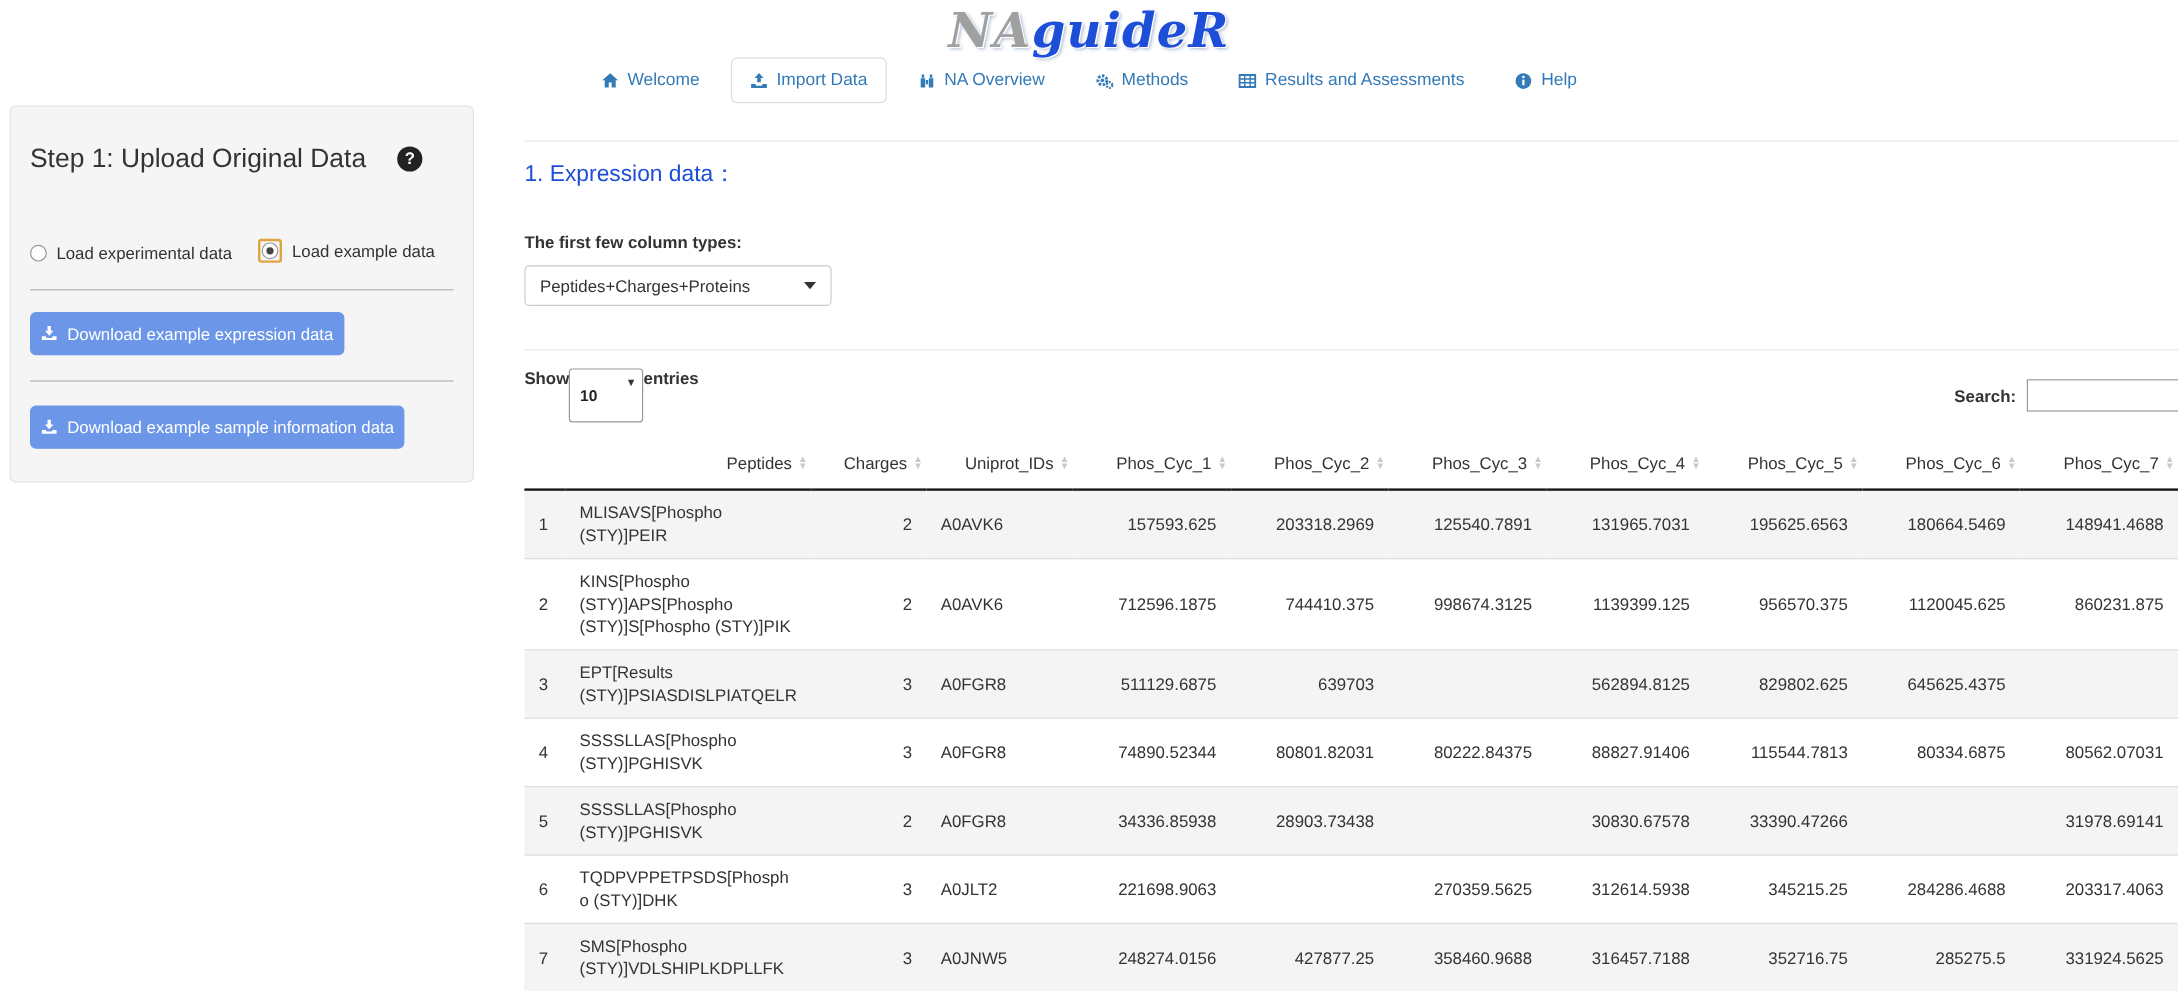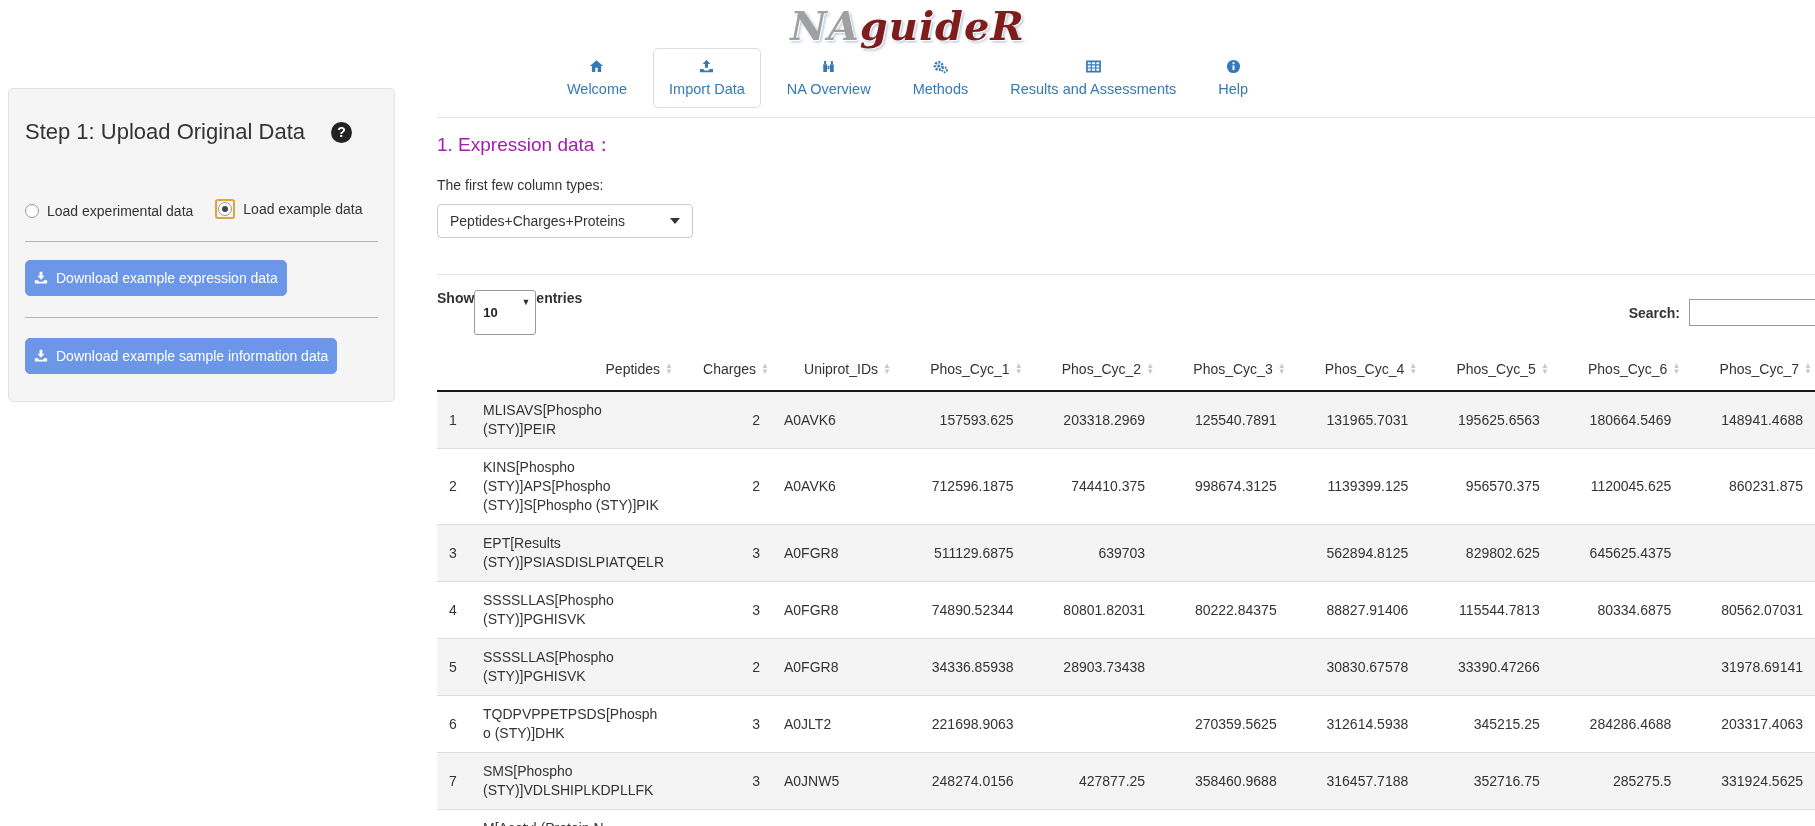--- a/index.html
+++ b/index.html
@@ -8,28 +8,28 @@
     position: relative; width: 1815px; height: 826px; overflow: hidden;
     background: #fff; font-family: "Liberation Sans", sans-serif;
     font-size: 14px; color: #333;
   }
 
   
   .logo { position: absolute; top: 2px; left: 0; right: 0; text-align: center;
           font-family: "DejaVu Serif", serif; font-style: italic; font-weight: bold;
           font-size: 40px; letter-spacing: 1px; }
   .logo .logo-na { color: #a0a0a0; text-shadow: 1px 1px 0 #fff, 2px 2px 3px rgba(100,130,170,.55); }
-  .logo .logo-guider { color: #7f1d1d; text-shadow: 1px 1px 0 #fff, 2px 2px 3px rgba(100,130,170,.55); margin-top: 12px; }
+  .logo .logo-guider { color: #1d4ed8; text-shadow: 1px 1px 0 #fff, 2px 2px 3px rgba(100,130,170,.55); margin-top: 12px; }
 
   
   .navbar { position: absolute; top: 48px; left: 0; right: 0;
             display: flex; justify-content: center; align-items: flex-start; }
   .nav-item { display: inline-flex; align-items: center; gap: 7px; color: #337ab7;
               padding: 10px 15px; margin: 0 5px; cursor: pointer; font-size: 14.5px;
-              text-decoration: none; border: 1px solid transparent; border-radius: 5px; flex-direction: column; }
+              text-decoration: none; border: 1px solid transparent; border-radius: 5px; }
   .nav-item.active { border-color: #ddd; background: #fff; }
   .nav-ic { display: inline-flex; width: 15px; height: 15px; }
   .nav-ic svg { width: 15px; height: 15px; fill: currentColor; }
 
   
   .sidebar { position: absolute; left: 8px; top: 88px; width: 387px;
              background: #f5f5f5; border: 1px solid #e3e3e3; border-radius: 5px;
              padding: 30px 16px 27px 16px; }
   .sidebar-title { font-size: 22px; color: #333; display: flex; align-items: center; gap: 26px; }
   .q-icon { display: inline-flex; width: 21px; height: 21px; border-radius: 50%;
@@ -46,22 +46,22 @@
   .side-hr.second { margin: 21px 0 20px 0; }
   .dl-btn { display: inline-flex; align-items: center; gap: 8px;
             background: #6c96e8; border: 1px solid #6c96e8; color: #fff;
             font-size: 14px; font-family: inherit; border-radius: 5px;
             padding: 9px 8px; cursor: pointer; }
   .dl-btn svg { width: 14px; height: 14px; fill: #fff; }
 
   
   .main { position: absolute; left: 437px; top: 117px; width: 1378px;
           border-top: 1px solid #e7e7e7; }
-  .section-title { font-size: 19px; font-weight: 400; color: #a21caf; margin: 14px 0 19px 0; }
-  .col-types-label { font-weight: normal; font-size: 14px; margin-bottom: 11px; }
+  .section-title { font-size: 19px; font-weight: 400; color: #1d4ed8; margin: 14px 0 36px 0; }
+  .col-types-label { font-weight: bold; font-size: 14px; margin-bottom: 11px; }
   .dropdown { width: 256px; height: 34px; border: 1px solid #ccc; border-radius: 4px;
               background: #fff; display: flex; align-items: center; justify-content: space-between;
               padding: 0 12px; cursor: pointer; margin-bottom: 36px; }
   .dropdown-caret { width: 0; height: 0; border-left: 5px solid transparent;
                     border-right: 5px solid transparent; border-top: 6px solid #333; }
   .main-hr { border: none; border-top: 1px solid #e7e7e7; margin: 0; }
 
   .dt-controls { margin-top: 15px; display: flex; align-items: center; justify-content: space-between; }
   .dt-length { display: flex; align-items: flex-start; gap: 0; font-weight: bold; }
   .select-wrap { position: relative; display: inline-flex; }

